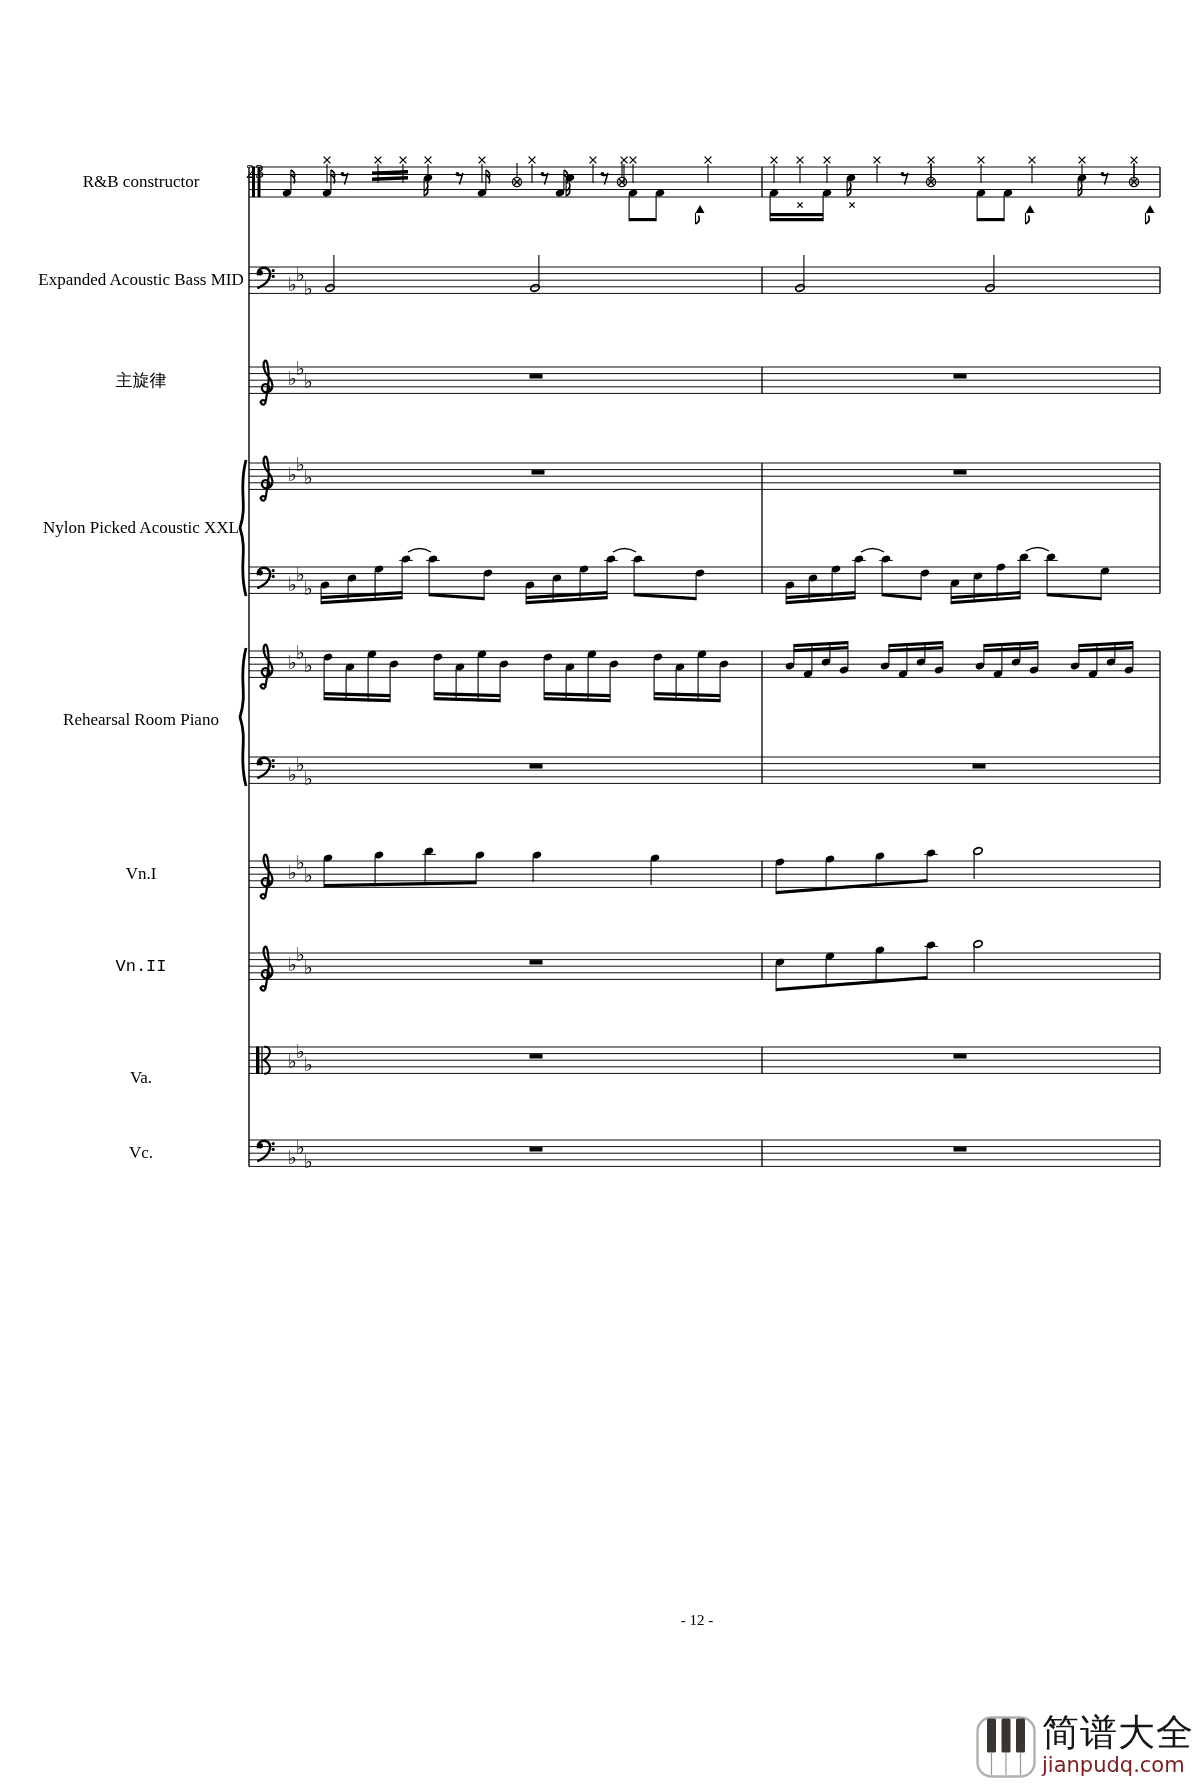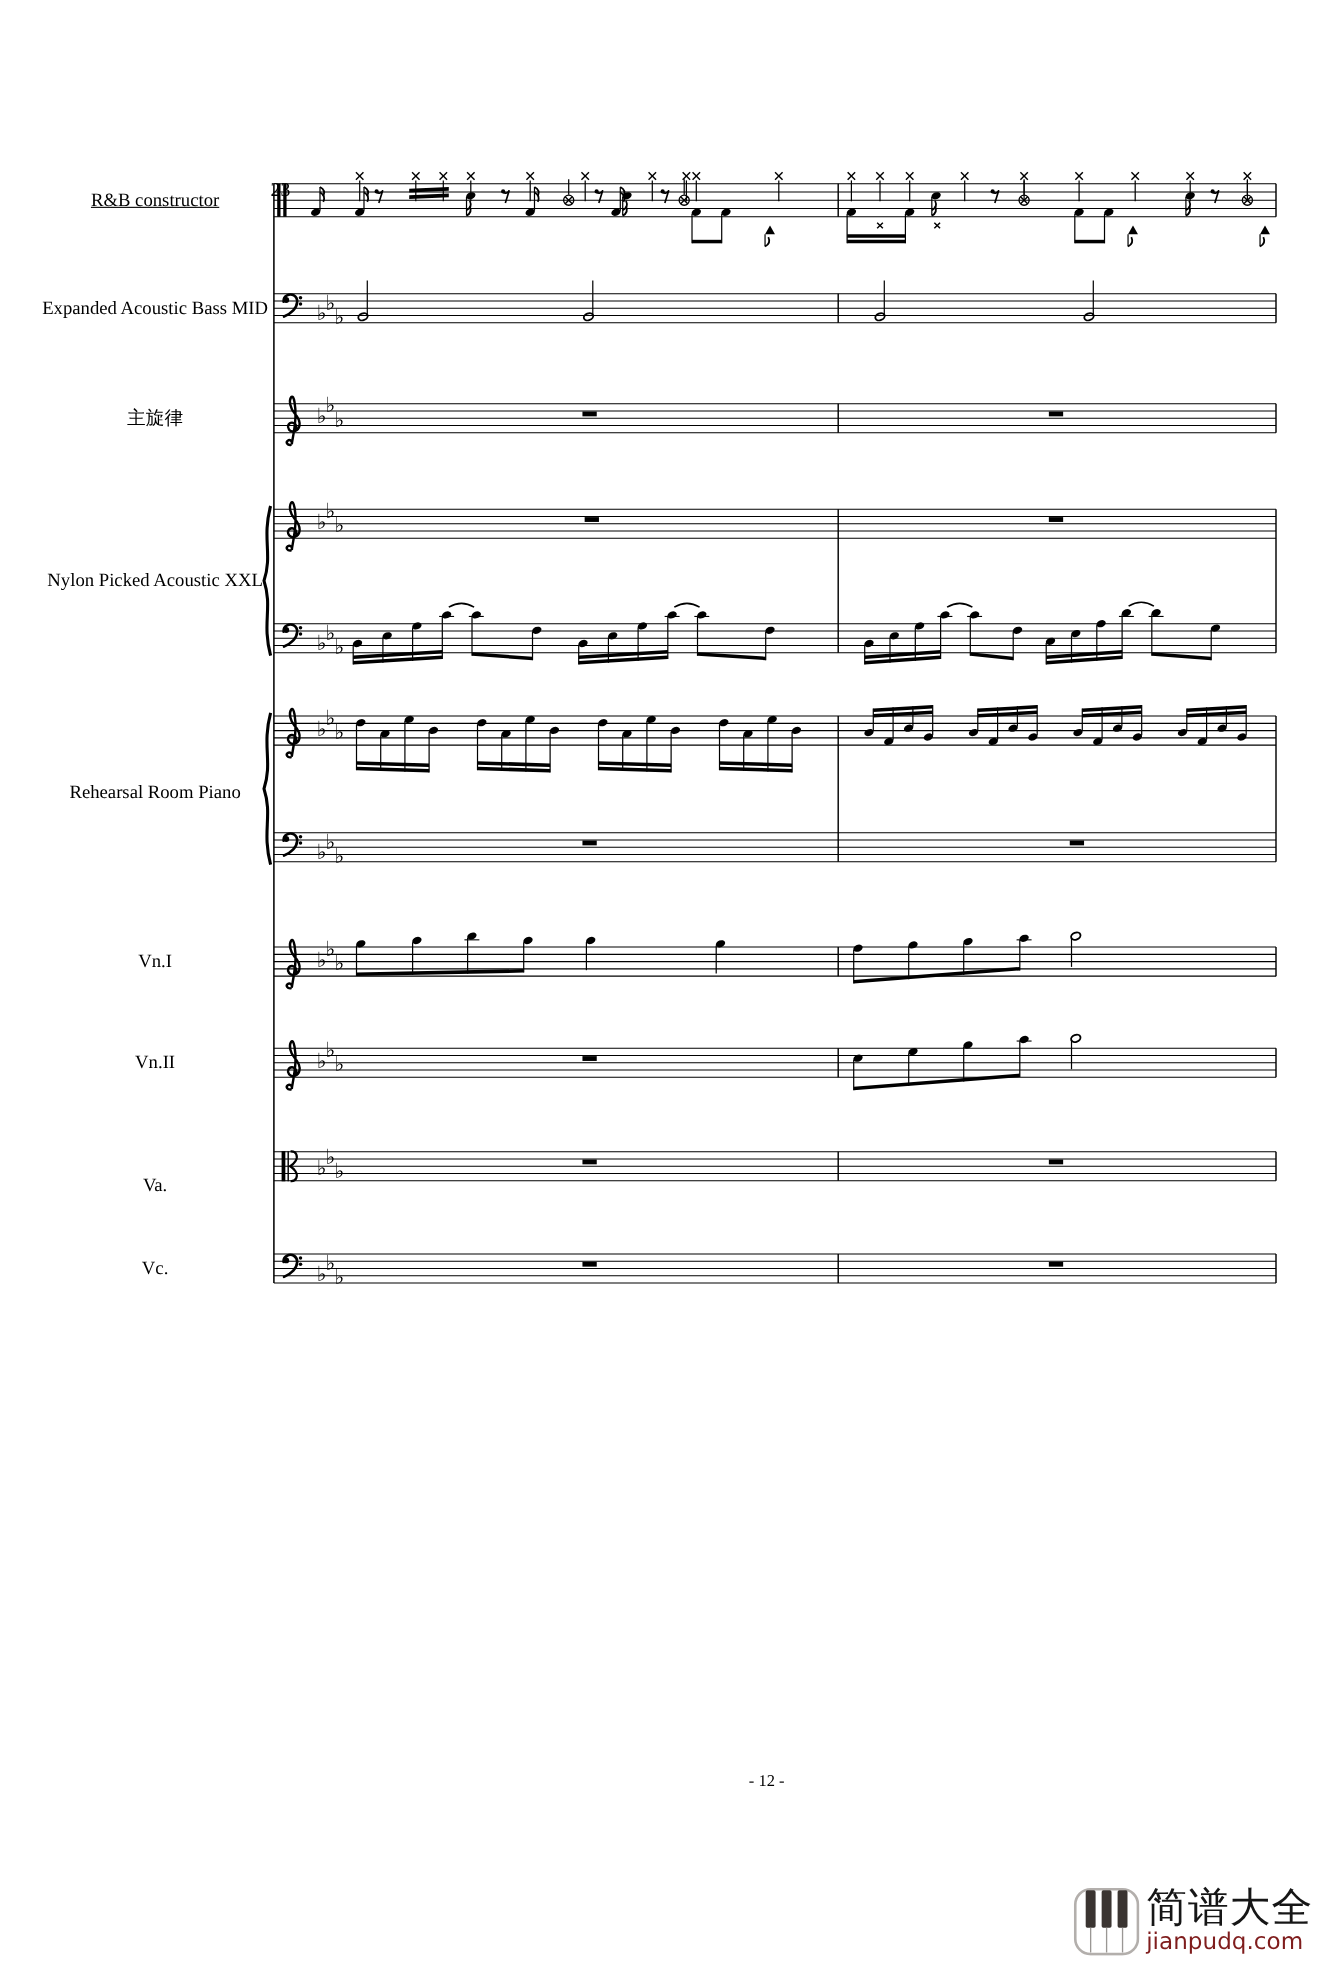--- a/index.html
+++ b/index.html
@@ -5,21 +5,21 @@
   html,body{margin:0;padding:0;background:#888;}
   .page{position:relative;width:1200px;height:1784px;background:#ffffff;overflow:hidden;
         font-family:"Liberation Serif","DejaVu Serif",serif;color:#000;}
   .score-svg{position:absolute;left:0;top:0;}
   .instrument-label{position:absolute;left:141px;transform:translate(-50%,-50%);
         font-size:17px;white-space:nowrap;}
   .measure-number{position:absolute;left:246px;top:162px;font-size:18px;}
   .page-number{position:absolute;left:697px;top:1597px;transform:translate(-50%,-50%);font-size:15px;margin-top:23px;}
   .logo{position:absolute;left:976px;top:1716px;display:flex;align-items:flex-start;}
   .logo-text{margin-left:6px;}
-  .logo-title{font-family:Liberation Serif, serif;font-weight:500;
+  .logo-title{font-family:Liberation Mono, monospace;font-weight:500;
         font-size:37px;line-height:38px;letter-spacing:1px;}
   .logo-domain{font-family:"DejaVu Sans","Liberation Sans",sans-serif;font-size:21px;line-height:22px;}
 </style>
 </head>
 <body>
 
 <div class="page">
 
   <svg id="score-svg" class="score-svg" width="1200" height="1784" viewBox="0 0 1200 1784">
       <line x1="249" y1="167" x2="249" y2="1166.4" stroke="#000" stroke-width="1.4"></line>
@@ -539,27 +539,27 @@
       <line x1="1160" y1="953" x2="1160" y2="979.4" stroke="#000" stroke-width="1.3"></line>
       <line x1="762" y1="1047" x2="762" y2="1073.4" stroke="#000" stroke-width="1.3"></line>
       <line x1="1160" y1="1047" x2="1160" y2="1073.4" stroke="#000" stroke-width="1.3"></line>
       <line x1="762" y1="1140" x2="762" y2="1166.4" stroke="#000" stroke-width="1.3"></line>
       <line x1="1160" y1="1140" x2="1160" y2="1166.4" stroke="#000" stroke-width="1.3"></line>
       <path d="M246,460 C238,489.92 248,503.52 240,528 C248,552.48 238,566.08 246,596" stroke="#000" stroke-width="2.8" fill="none"></path>
       <path d="M246,648 C238,678.36 248,692.16 240,717 C248,741.84 238,755.64 246,786" stroke="#000" stroke-width="2.8" fill="none"></path>
     </svg>
 
   <div id="labels">
-      <div class="instrument-label" style="top: 182px; text-decoration: underline;">R&amp;B constructor</div>
+      <div class="instrument-label" style="top: 182px;">R&amp;B constructor</div>
       <div class="instrument-label" style="top: 280px;">Expanded Acoustic Bass MID</div>
       <div class="instrument-label" style="top: 380px;">主旋律</div>
       <div class="instrument-label" style="top: 528px;">Nylon Picked Acoustic XXL</div>
       <div class="instrument-label" style="top: 720px;">Rehearsal Room Piano</div>
       <div class="instrument-label" style="top: 874px;">Vn.I</div>
-      <div class="instrument-label" style="top: 966px;">Vn.II</div>
+      <div class="instrument-label" style="top: 966px; font-family: Liberation Mono, monospace;">Vn.II</div>
       <div class="instrument-label" style="top: 1060px; margin-top: 18px;">Va.</div>
       <div class="instrument-label" style="top: 1153px;">Vc.</div>
     </div>
 
   <div class="measure-number">23</div>
 
   <div class="page-number">- 12 -</div>
 
   <div class="logo">
     <svg width="60" height="62" viewBox="0 0 60 62">

